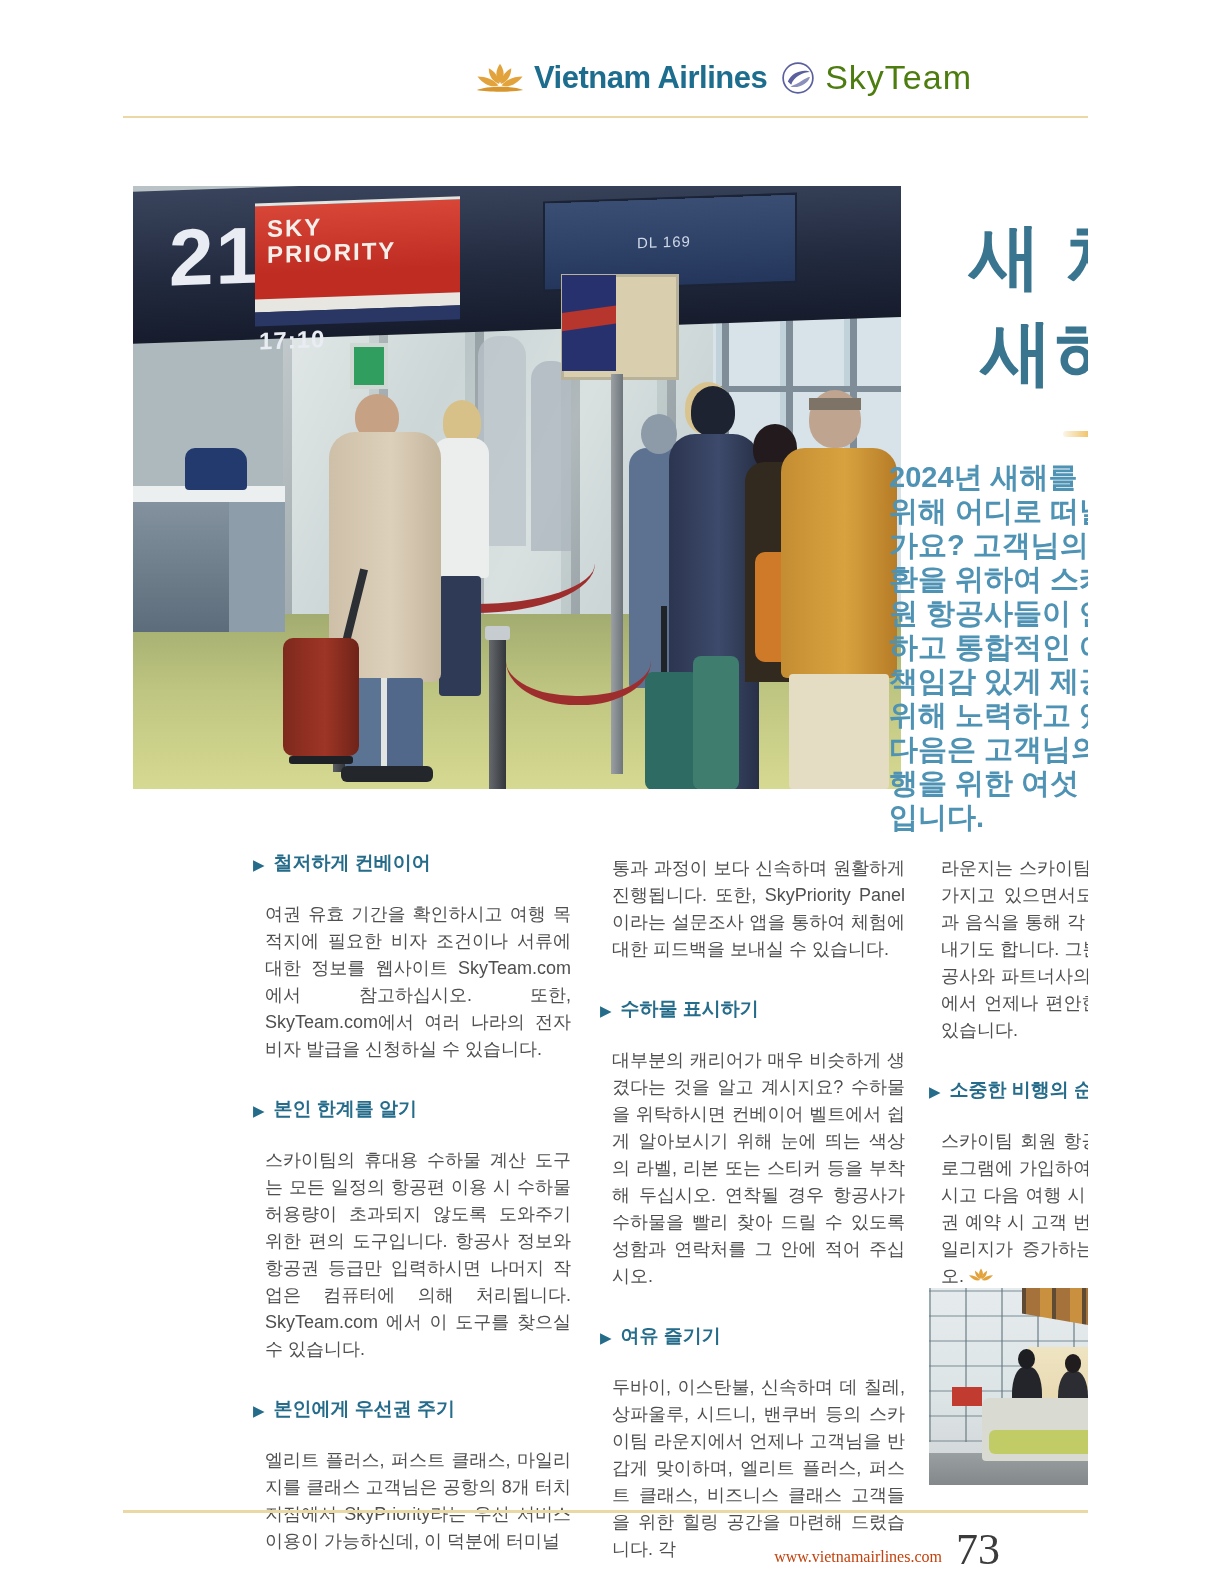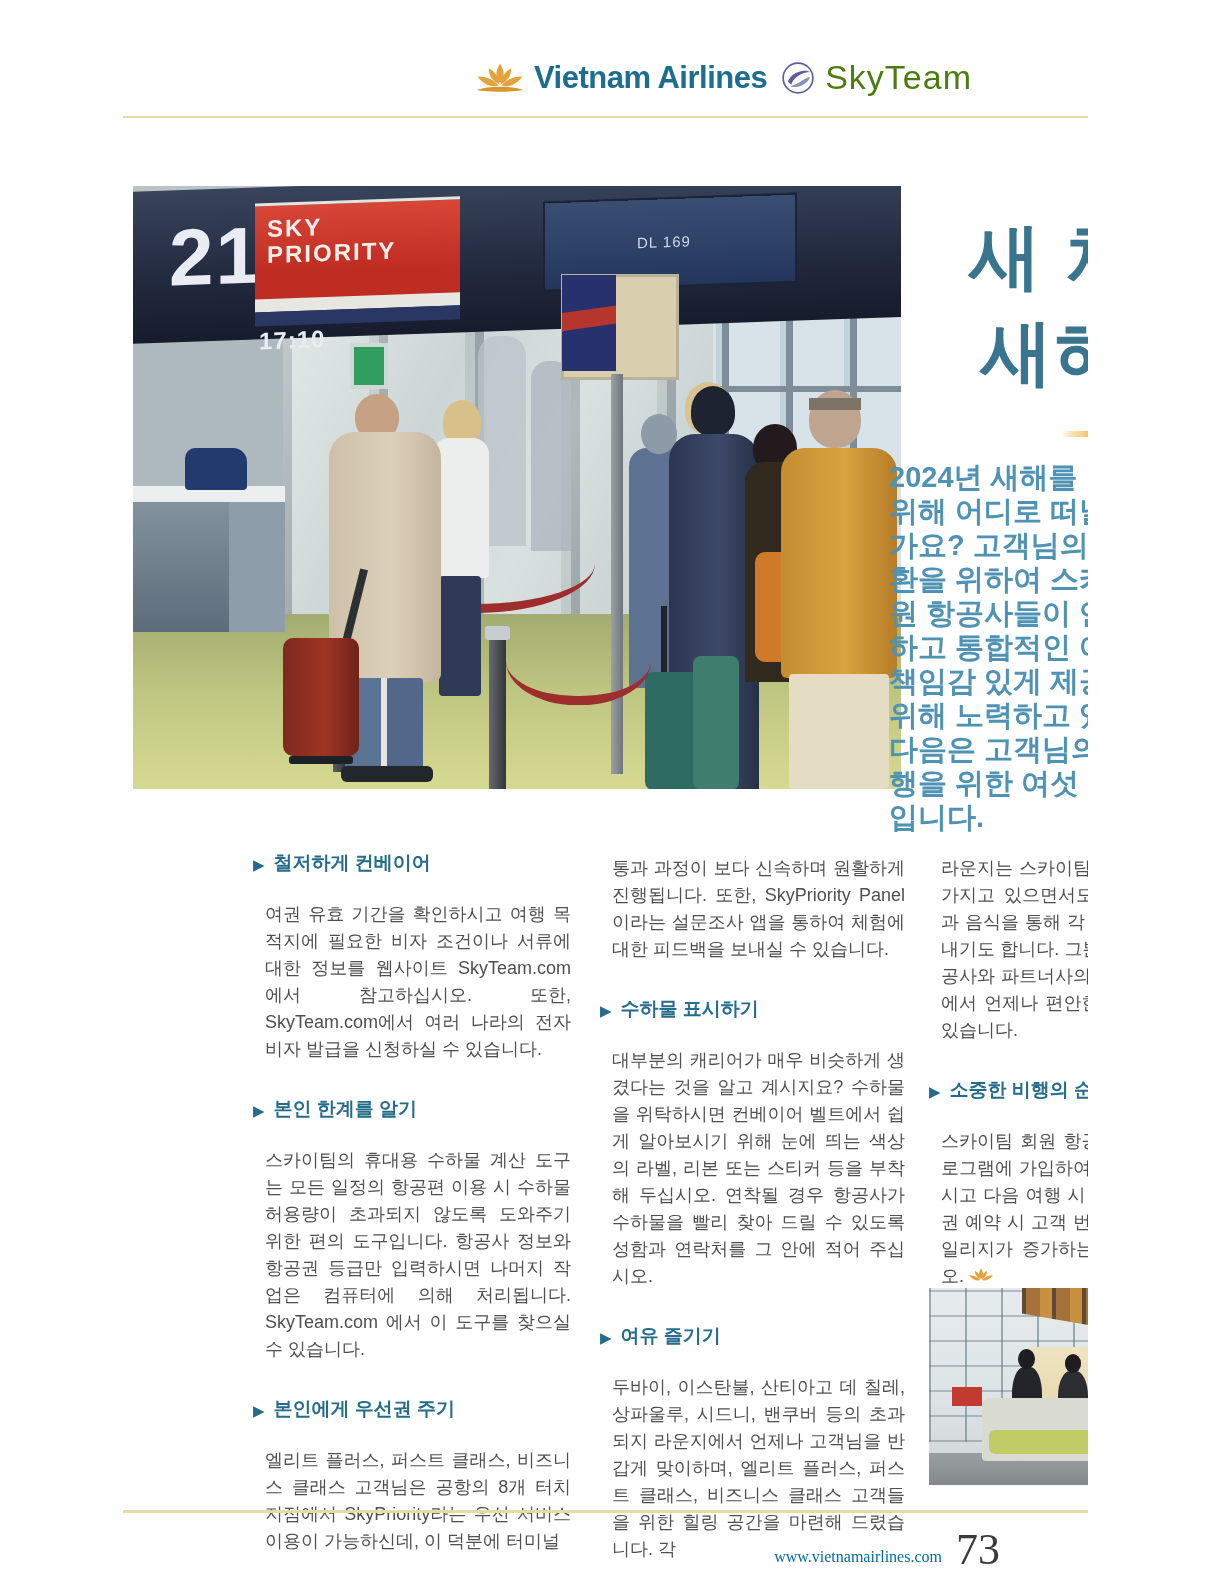--- a/index.html
+++ b/index.html
@@ -128,21 +128,21 @@
   .pl-fig1{left:25%;top:40%;width:9%;height:34%;background:#23252b;border-radius:40% 40% 10% 10%;}
   .pl-fig1:before{content:"";position:absolute;left:22%;top:-26%;width:56%;height:30%;background:#1c1e22;border-radius:50%;}
   .pl-fig2{left:39%;top:42%;width:9%;height:32%;background:#2b2d33;border-radius:40% 40% 10% 10%;}
   .pl-fig2:before{content:"";position:absolute;left:22%;top:-26%;width:56%;height:30%;background:#211d1e;border-radius:50%;}
   .pl-accent-red{left:7%;top:50%;width:9%;height:10%;background:#c23b30;}
   .pl-floor{left:0;bottom:0;width:100%;height:16%;background:linear-gradient(180deg,#9aa0a2,#83898b);}
 
   
   .footer-rule{position:absolute;left:0;top:1510px;width:100%;height:3px;background:#ead9a4;}
   .footer{position:absolute;right:88px;top:1528px;display:flex;align-items:flex-end;gap:14px;}
-  .footer-url{font-family:"Liberation Serif","DejaVu Serif",serif;font-size:16px;color:#0369a1;padding-bottom:6px;text-align:right;}
+  .footer-url{font-family:"Liberation Serif","DejaVu Serif",serif;font-size:16px;color:#c2410c;padding-bottom:6px;text-align:right;}
   .footer-page{font-family:"Liberation Serif","DejaVu Serif",serif;font-size:44px;color:#3b3b3b;line-height:1;font-weight:normal;}
 </style>
 </head>
 <body>
 
 <div class="page">
 
   <div class="gold-corner"></div>
   <div class="header-logos">
     <svg class="lotus" viewBox="0 0 64 40">
@@ -239,35 +239,35 @@
     <p>여권 유효 기간을 확인하시고 여행 목적지에 필요한 비자 조건이나 서류에 대한 정보를 웹사이트 SkyTeam.com에서 참고하십시오. 또한, SkyTeam.com에서 여러 나라의 전자 비자 발급을 신청하실 수 있습니다.</p>
     <h3>
         <span class="arr">▶</span>
         <span>본인 한계를 알기</span>
       </h3>
     <p>스카이팀의 휴대용 수하물 계산 도구는 모든 일정의 항공편 이용 시 수하물 허용량이 초과되지 않도록 도와주기 위한 편의 도구입니다. 항공사 정보와 항공권 등급만 입력하시면 나머지 작업은 컴퓨터에 의해 처리됩니다. SkyTeam.com 에서 이 도구를 찾으실 수 있습니다.</p>
     <h3>
         <span class="arr">▶</span>
         <span>본인에게 우선권 주기</span>
       </h3>
-    <p>엘리트 플러스, 퍼스트 클래스, 비즈니스 클래스 고객님은 공항의 8개 터치 지점에서 SkyPriority라는 우선 서비스 이용이 가능하신데, 이 덕분에 터미널</p>
+    <p>엘리트 플러스, 퍼스트 클래스, 마일리지를 클래스 고객님은 공항의 8개 터치 지점에서 SkyPriority라는 우선 서비스 이용이 가능하신데, 이 덕분에 터미널</p>
   </div>
 
   <div class="col col-2">
     <p>통과 과정이 보다 신속하며 원활하게 진행됩니다. 또한, SkyPriority Panel 이라는 설문조사 앱을 통하여 체험에 대한 피드백을 보내실 수 있습니다.</p>
     <h3>
         <span class="arr">▶</span>
         <span>수하물 표시하기</span>
       </h3>
     <p>대부분의 캐리어가 매우 비슷하게 생겼다는 것을 알고 계시지요? 수하물을 위탁하시면 컨베이어 벨트에서 쉽게 알아보시기 위해 눈에 띄는 색상의 라벨, 리본 또는 스티커 등을 부착해 두십시오. 연착될 경우 항공사가 수하물을 빨리 찾아 드릴 수 있도록 성함과 연락처를 그 안에 적어 주십시오.</p>
     <h3>
         <span class="arr">▶</span>
         <span>여유 즐기기</span>
       </h3>
-    <p>두바이, 이스탄불, 산티아고 데 칠레, 상파울루, 시드니, 밴쿠버 등의 초과되지 라운지에서 언제나 고객님을 반갑게 맞이하며, 엘리트 플러스, 퍼스트 클래스, 비즈니스 클래스 고객들을 위한 힐링 공간을 마련해 드렸습니다. 각</p>
+    <p>두바이, 이스탄불, 신속하며 데 칠레, 상파울루, 시드니, 밴쿠버 등의 스카이팀 라운지에서 언제나 고객님을 반갑게 맞이하며, 엘리트 플러스, 퍼스트 클래스, 비즈니스 클래스 고객들을 위한 힐링 공간을 마련해 드렸습니다. 각</p>
   </div>
 
   <div class="col col-3">
     <p>라운지는 스카이팀의 독특한 스타일을 가지고 있으면서도 그 도시의 건축물과 음식을 통해 각 도시의 흔적을 드러내기도 합니다. 그뿐만 아니라, 회원 항공사와 파트너사의 750여 개의 라운지에서 언제나 편안한 여유를 즐기실 수 있습니다.</p>
     <h3>
         <span class="arr">▶</span>
         <span>소중한 비행의 순간</span>
       </h3>
     <p><span>스카이팀 회원 항공사의 단골 고객 프로그램에 가입하여 마일리지를 적립하시고 다음 여행 시 이용하십시오. 항공권 예약 시 고객 번호를 입력하셔서 마일리지가 증가하는 것을 잊지 마십시오.</span><svg class="lotus-end" viewBox="0 0 64 40">
           <path d="M32 1 C26 10 25 19 32 27 C39 19 38 10 32 1Z" fill="#e2a33c"></path>

